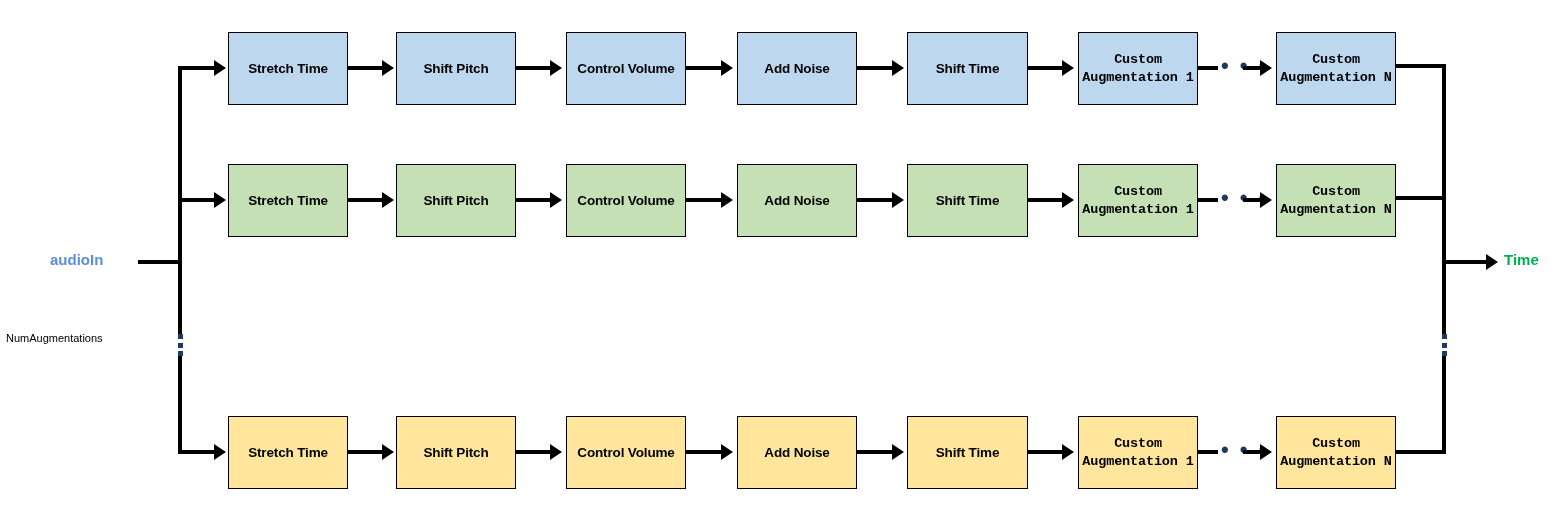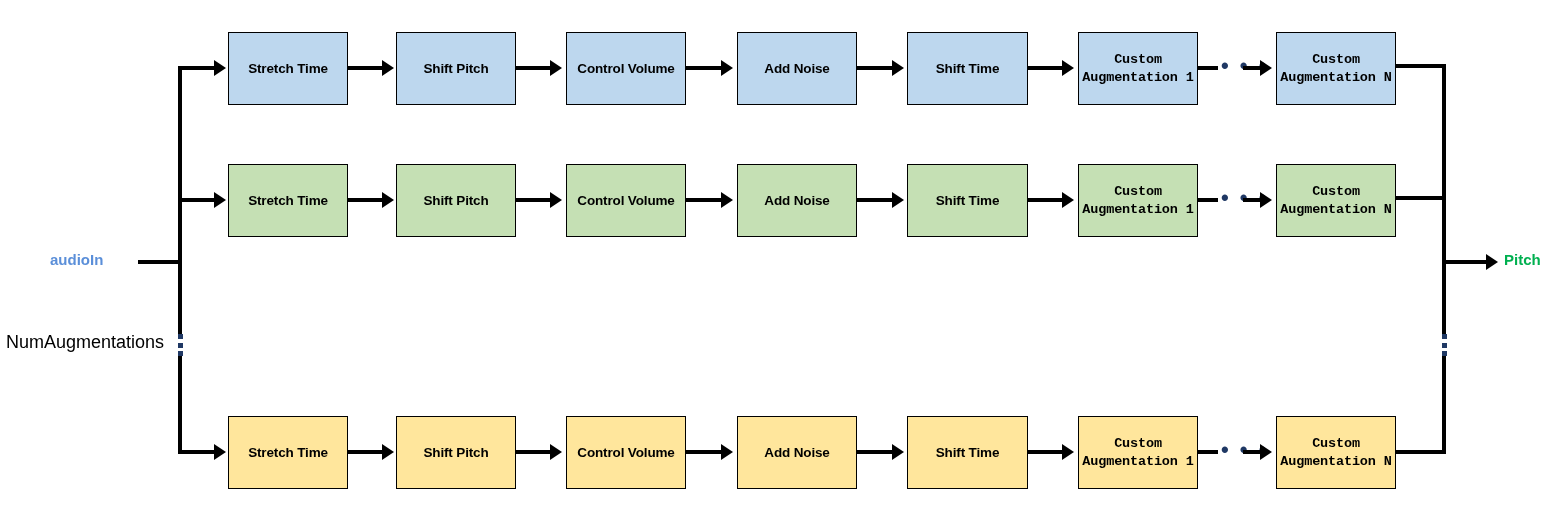--- a/index.html
+++ b/index.html
@@ -60,21 +60,21 @@
   .vdots i{display:block;width:5px;height:5px;background:#1F3864;}
 
   
   .port-label{
     position:absolute;
     font-size:15px;
     white-space:nowrap;
   }
   .port-in{font-weight:bold;color:#5B8FD9;}
   .port-out{font-weight:bold;color:#00B050;}
-  .port-plain{font-weight:normal;color:#000000;font-size:18px;}
+  .port-plain{font-weight:normal;color:#000000;font-size:11px;}
 </style>
 </head>
 <body>
 
 <div id="canvas">
 
   <div class="port-label port-in" style="left:50px;top:251px;">audioIn</div>
 
   <div class="hline" style="left:138px;top:260px;width:44px;"></div>
 
@@ -215,15 +215,15 @@
   <div class="vdots" style="left:1442px;top:334px;height:22px;">
     <i></i>
       <i></i>
       <i></i>
   </div>
 
   <div class="vline" style="left:1442px;top:356px;height:98px;"></div>
 
   <div class="hline" style="left:1442px;top:260px;width:46px;"></div>
   <div class="arrow" style="left:1486px;top:254px;"></div>
-  <div class="port-label port-out" style="left:1504px;top:251px;">Pitch</div>
+  <div class="port-label port-out" style="left:1504px;top:251px;">Time</div>
 
 </div>
 
 </body></html>

